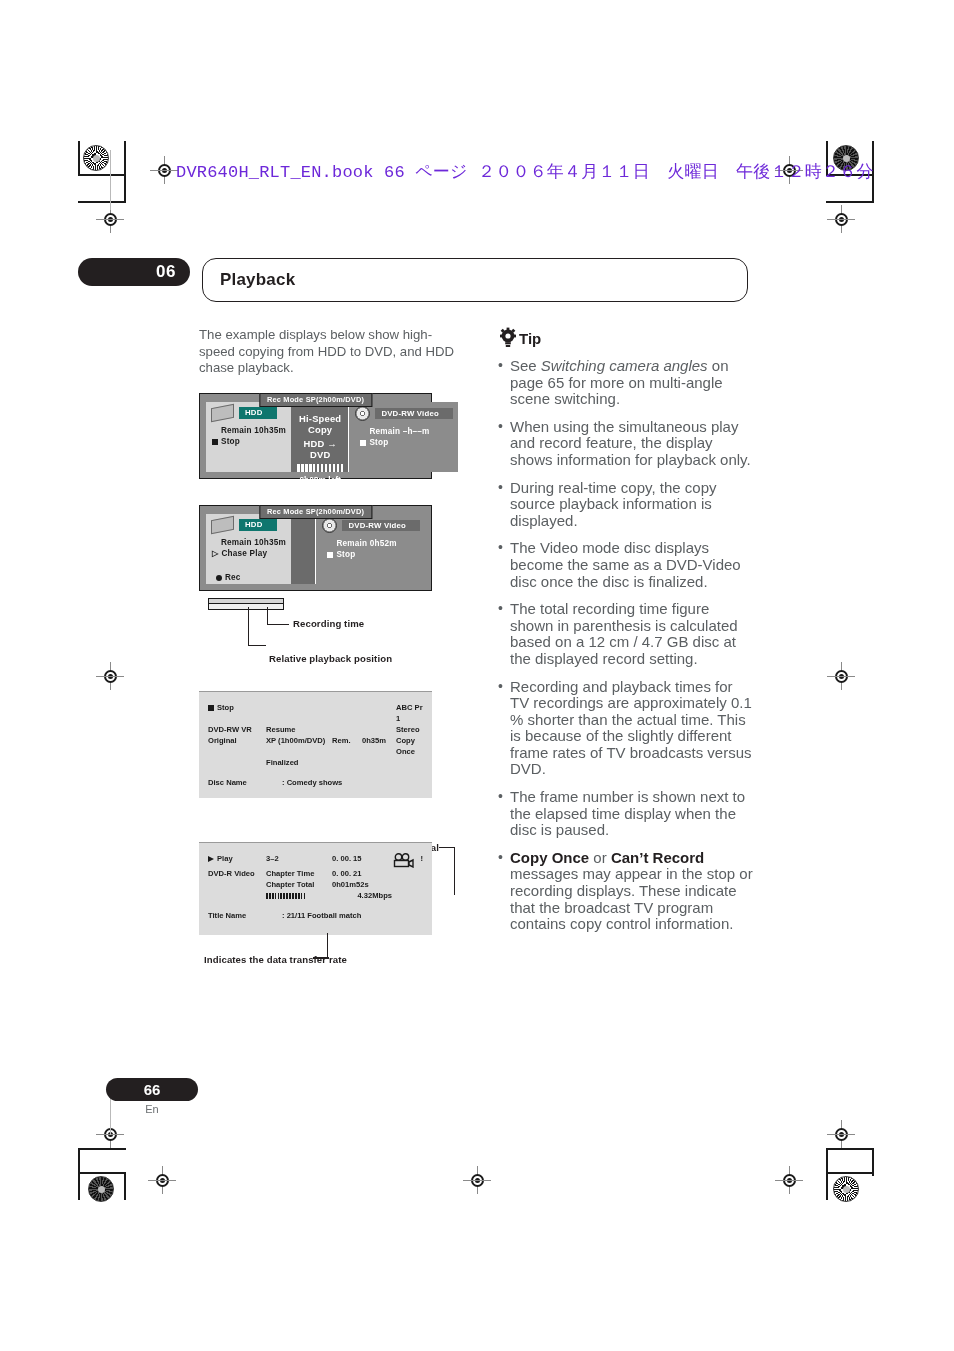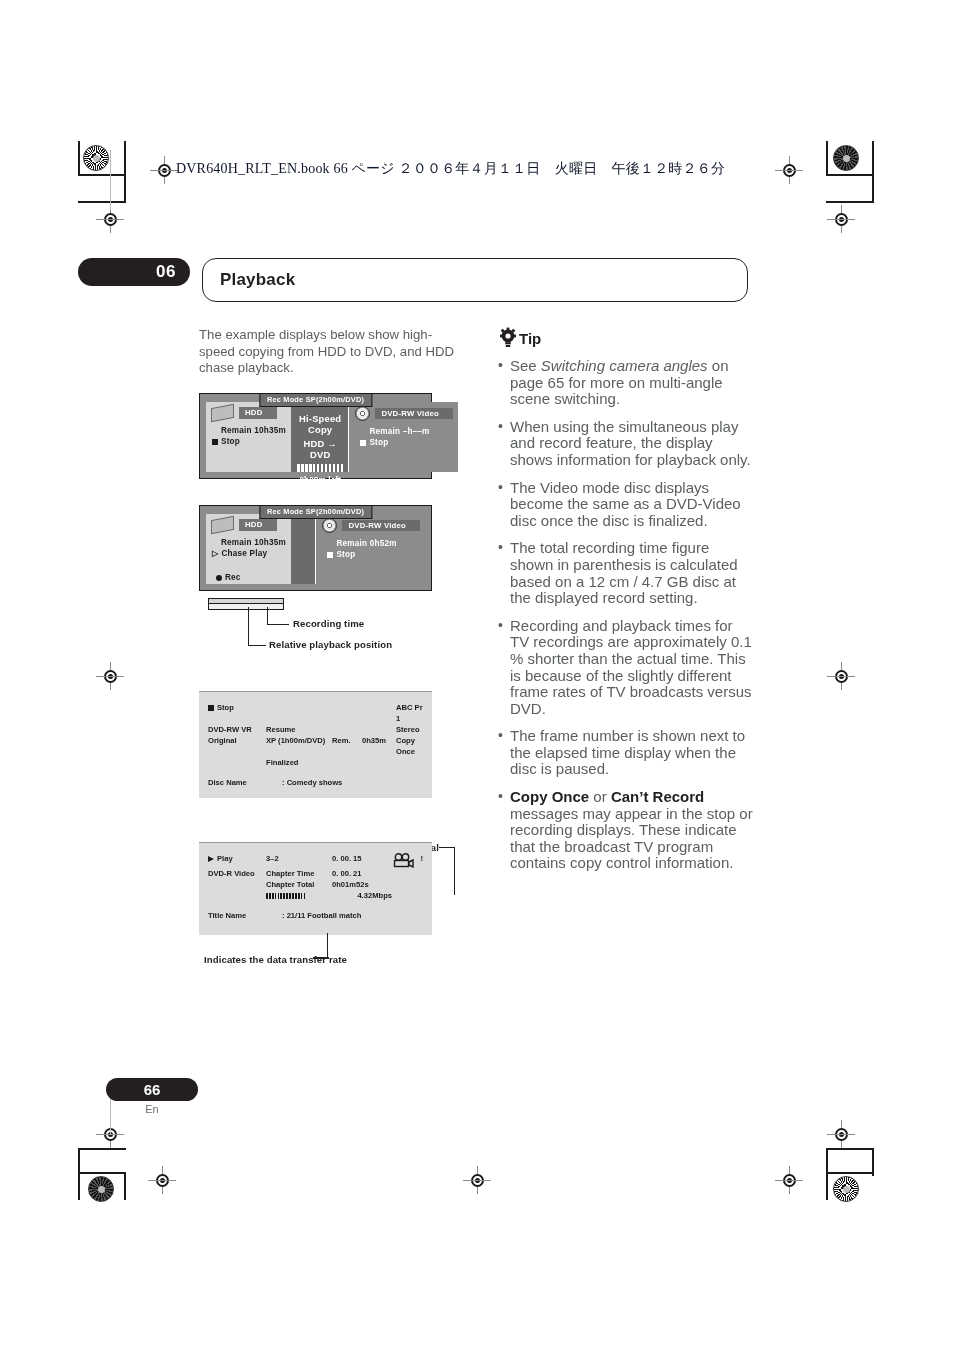--- a/index.html
+++ b/index.html
@@ -41,23 +41,23 @@
     content:""; position:absolute; left:50%; top:50%;
     width:5px;height:5px;margin:-2.5px 0 0 -2.5px;border-radius:50%;
     background:#1a1a1a;
   }
   .corner { position:absolute; }
   .corner span { position:absolute; background:#1a1a1a; }
 
   
   .bookline{
     position:absolute; left:176px; top:160px;
-    font-size:14px; color:#0f172a; letter-spacing:0.2px;
+    font-size:17px; color:#6d28d9; letter-spacing:0.2px;
     white-space:nowrap;
-    font-family:Liberation Serif, serif;
+    font-family:Liberation Mono, monospace;
   }
 
   
   .chap-num{
     position:absolute; left:78px; top:258px; width:112px; height:28px;
     background:#231f20; border-radius:14px;
     color:#ffffff; font-weight:bold; font-size:17px;
     display:flex; align-items:center; justify-content:flex-end;
     padding-right:14px; letter-spacing:0.5px;
   }
@@ -135,21 +135,21 @@
   }
   .disc-glyph{
     width:15px;height:15px;border-radius:50%;
     background:radial-gradient(circle at 50% 50%, #ffffff 0 16%, #6b6b6b 17% 27%, #e9e9e9 28% 62%, #9a9a9a 63% 100%);
     border:1px solid #3a3a3a; flex:0 0 auto;
   }
   .src-label{
     font-size:7.8px; font-weight:bold; padding:1px 14px 1.5px 6px;
     letter-spacing:0.2px; white-space:nowrap;
   }
-  .src-label.hdd{ background:#737373; color:#ffffff; }
+  .src-label.hdd{ background:#0f766e; color:#ffffff; }
   .src-label.disc{ background:#6b6b6b; color:#ffffff; }
   .osd-line{
     font-size:8.2px; font-weight:bold; color:#1a1a1a;
     letter-spacing:0.2px; line-height:11.5px; padding-left:9px;
     white-space:nowrap;
   }
   .osd-pane.right .osd-line{ color:#ffffff; padding-left:14px; }
   .osd-line .mk{ display:inline-block; margin-right:3px; }
   .sq-stop{ width:6px;height:6px;background:#1a1a1a;display:inline-block;
             vertical-align:middle; margin-right:3px;}
@@ -369,21 +369,21 @@
     </div>
   </div>
 
   <div style="position:relative;height:64px;">
     <span class="lead" style="left:68px;top:16px;width:1.4px;height:18px;"></span>
     <span class="lead" style="left:68px;top:33px;width:22px;height:1.4px;"></span>
     <span class="callout-label" style="position:absolute;left:94px;top:27px;">Recording time</span>
 
     <span class="lead" style="left:49px;top:16px;width:1.4px;height:39px;"></span>
     <span class="lead" style="left:49px;top:54px;width:18px;height:1.4px;"></span>
-    <span class="callout-label" style="position:absolute;left:70px;top:48px;">Relative playback position</span>
+    <span class="callout-label" style="position:absolute;left:70px;top:62px;">Relative playback position</span>
   </div>
 
   <div style="position:relative;margin-top:6px;">
     <div class="callout-label" style="position:absolute;left:46px;top:0;width:150px;white-space:normal;line-height:12.5px;">
       <span>Shows recording restrictions for the current channel program</span>
     </div>
     <span class="lead" style="left:196px;top:9px;width:26px;height:1.4px;"></span>
     <span class="lead" style="left:221px;top:9px;width:1.4px;height:62px;"></span>
     <span class="lead" style="left:208px;top:70px;width:14px;height:1.4px;"></span>
 
@@ -511,20 +511,21 @@
       </svg>
     </span>
     <span class="tip-title">Tip</span>
   </div>
 
   <ul class="tips">
     <li>
       <span>See </span><i>Switching camera angles</i><span> on page 65 for more on multi-angle scene switching.</span>
     </li>
     <li>When using the simultaneous play and record feature, the display shows information for playback only.</li>
+    <li>During real-time copy, the copy source playback information is displayed.</li>
     <li>The Video mode disc displays become the same as a DVD-Video disc once the disc is finalized.</li>
     <li>The total recording time figure shown in parenthesis is calculated based on a 12 cm / 4.7 GB disc at the displayed record setting.</li>
     <li>Recording and playback times for TV recordings are approximately 0.1 % shorter than the actual time. This is because of the slightly different frame rates of TV broadcasts versus DVD.</li>
     <li>The frame number is shown next to the elapsed time display when the disc is paused.</li>
     <li>
       <b>Copy Once</b><span> or </span><b>Can’t Record</b><span> messages may appear in the stop or recording displays. These indicate that the broadcast TV program contains copy control information.</span>
     </li>
   </ul>
 </div>
 

